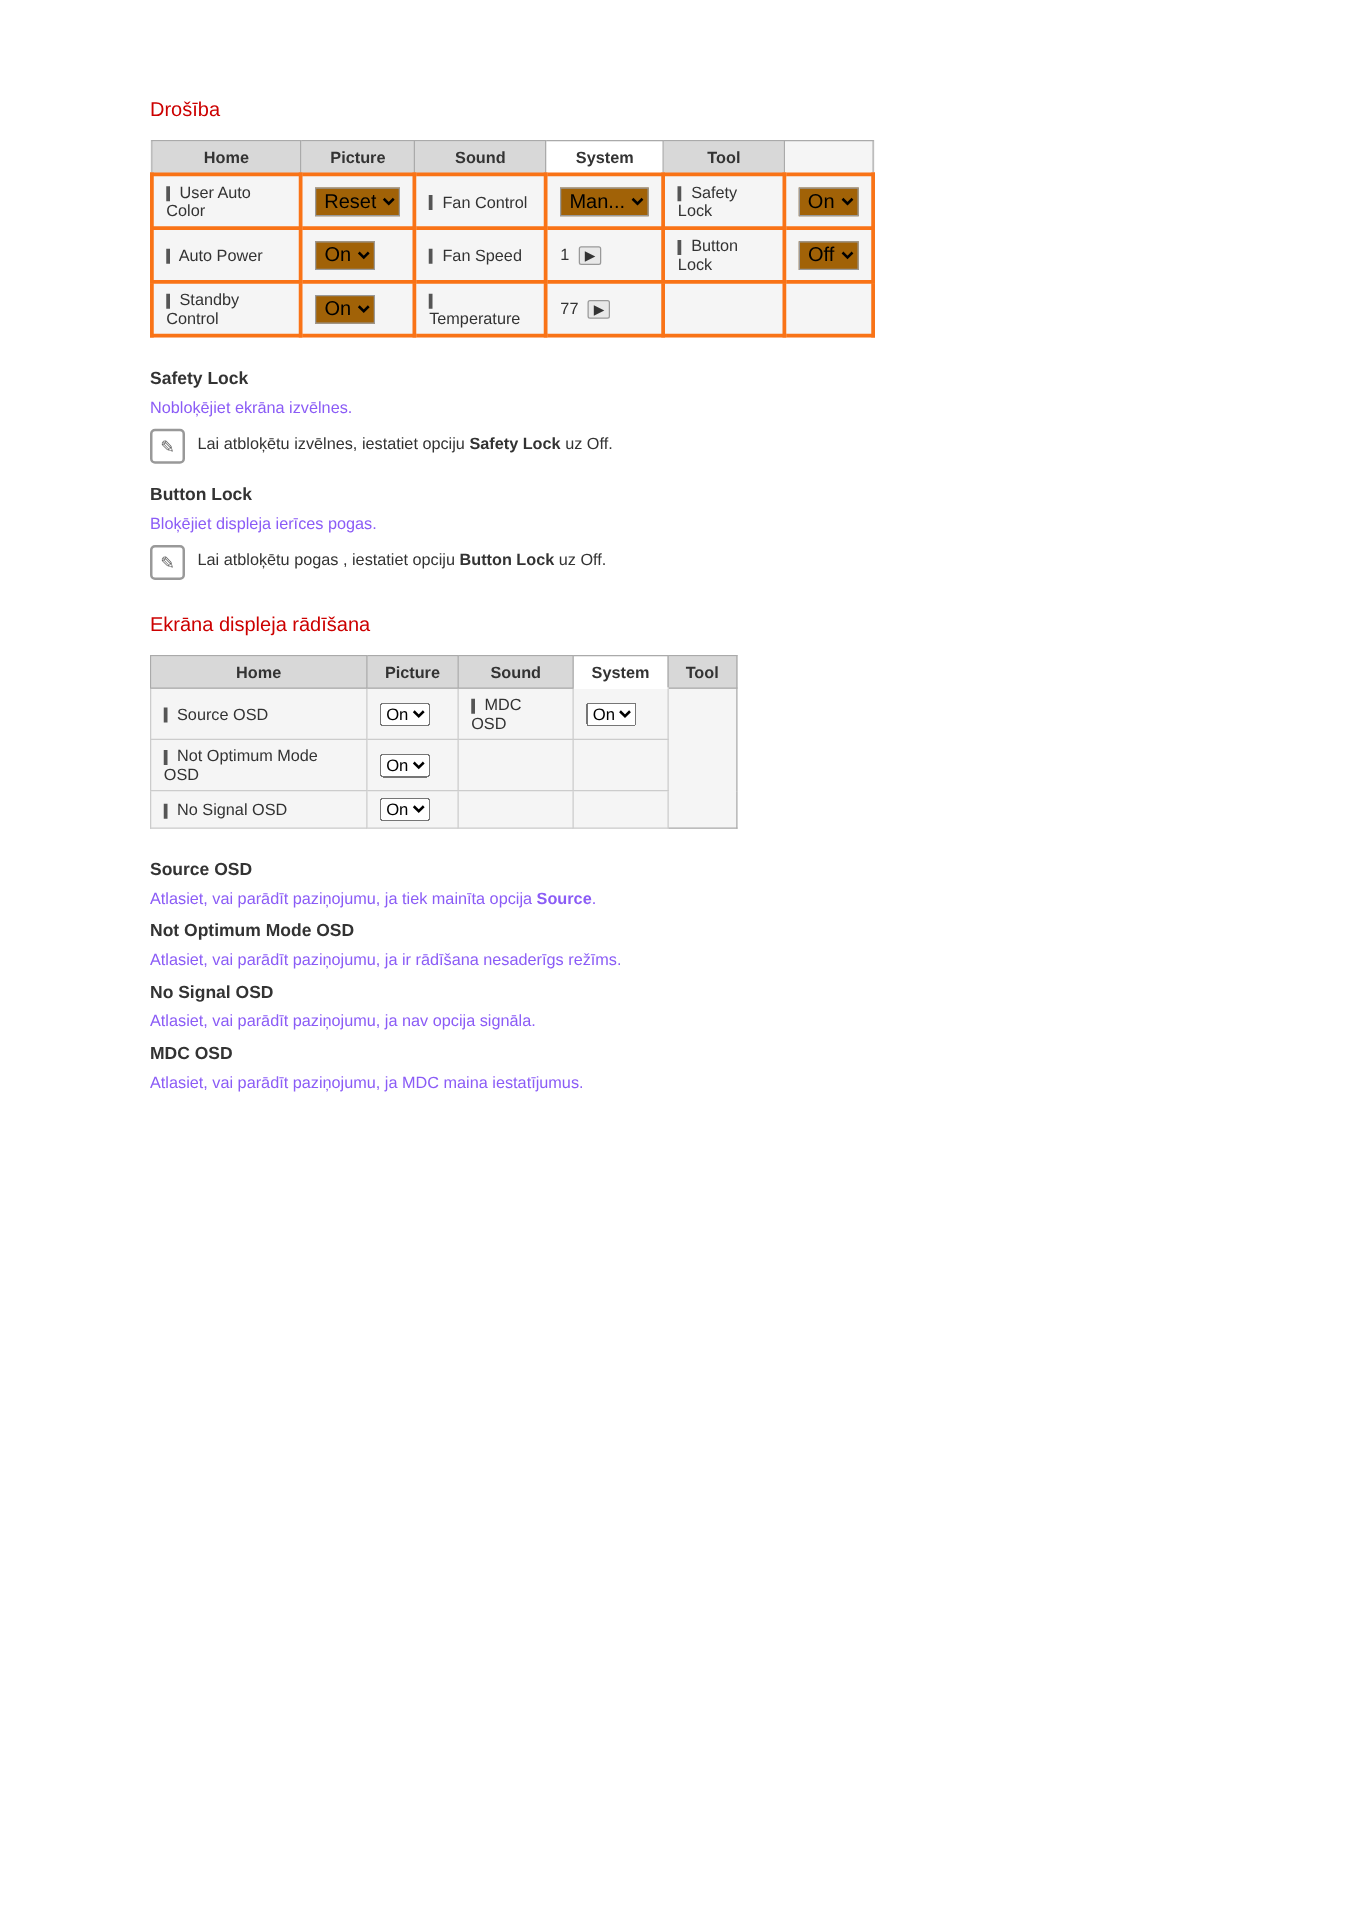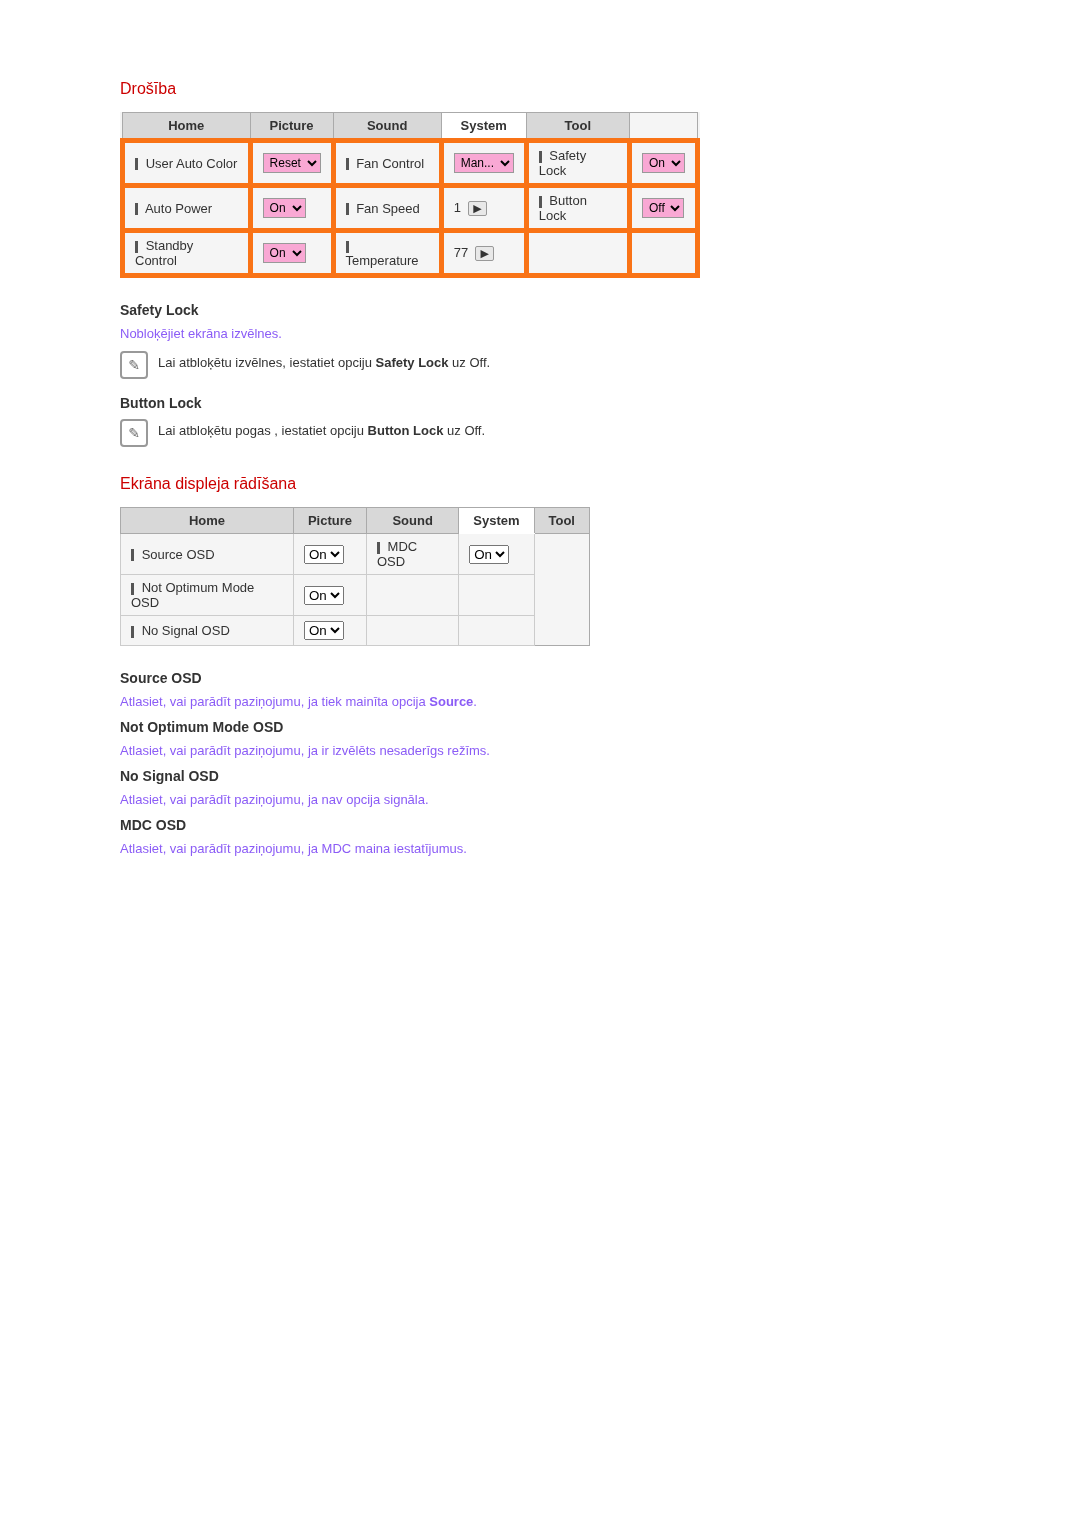--- a/index.html
+++ b/index.html
@@ -37,32 +37,33 @@
       font-weight: bold;
       text-align: center;
     }
 
     .menu-table th.active-tab {
       background: #fff;
       border-bottom: 1px solid #fff;
     }
 
     .menu-table td {
-      border: 5px solid #f97316;
+      border: 3px solid #f97316;
       padding: 5px 10px;
       font-size: 13px;
       vertical-align: middle;
     }
 
     .menu-table select {
-      font-size: 12px;
+      font-size: 16px;
       padding: 1px 2px;
       border: 1px solid #999;
-      background: #f9a8d4;
+      background: #a16207;
       cursor: pointer;
+      text-align: center;
     }
 
     .menu-table .arrow-btn {
       display: inline-block;
       font-size: 11px;
       border: 1px solid #999;
       background: #e8e8e8;
       padding: 0 4px;
       cursor: pointer;
       border-radius: 2px;
@@ -258,20 +259,21 @@
   <div class="sub-heading">Safety Lock</div>
   <div class="body-text">Nobloķējiet ekrāna izvēlnes.</div>
   <div class="note-block">
     <div class="note-icon">✎</div>
     <div class="note-text">
       <span>Lai atbloķētu izvēlnes, iestatiet opciju </span><b>Safety Lock</b><span> uz Off.</span>
     </div>
   </div>
 
   <div class="sub-heading">Button Lock</div>
+  <div class="body-text">Bloķējiet displeja ierīces pogas.</div>
   <div class="note-block">
     <div class="note-icon">✎</div>
     <div class="note-text">
       <span>Lai atbloķētu pogas , iestatiet opciju </span><b>Button Lock</b><span> uz Off.</span>
     </div>
   </div>
 </div>
 
 <div class="section-gap">
   <div class="section-title">Ekrāna displeja rādīšana</div>
@@ -338,20 +340,20 @@
       </tr>
     </tbody>
   </table>
 
   <div class="sub-heading">Source OSD</div>
   <div class="body-text">
     <span>Atlasiet, vai parādīt paziņojumu, ja tiek mainīta opcija </span><b>Source</b><span>.</span>
   </div>
 
   <div class="sub-heading">Not Optimum Mode OSD</div>
-  <div class="body-text">Atlasiet, vai parādīt paziņojumu, ja ir izvēlēts nesaderīgs režīms.</div>
+  <div class="body-text">Atlasiet, vai parādīt paziņojumu, ja ir rādīšana nesaderīgs režīms.</div>
 
   <div class="sub-heading">No Signal OSD</div>
   <div class="body-text">Atlasiet, vai parādīt paziņojumu, ja nav opcija signāla.</div>
 
   <div class="sub-heading">MDC OSD</div>
   <div class="body-text">Atlasiet, vai parādīt paziņojumu, ja MDC maina iestatījumus.</div>
 </div>
 
 </body></html>

